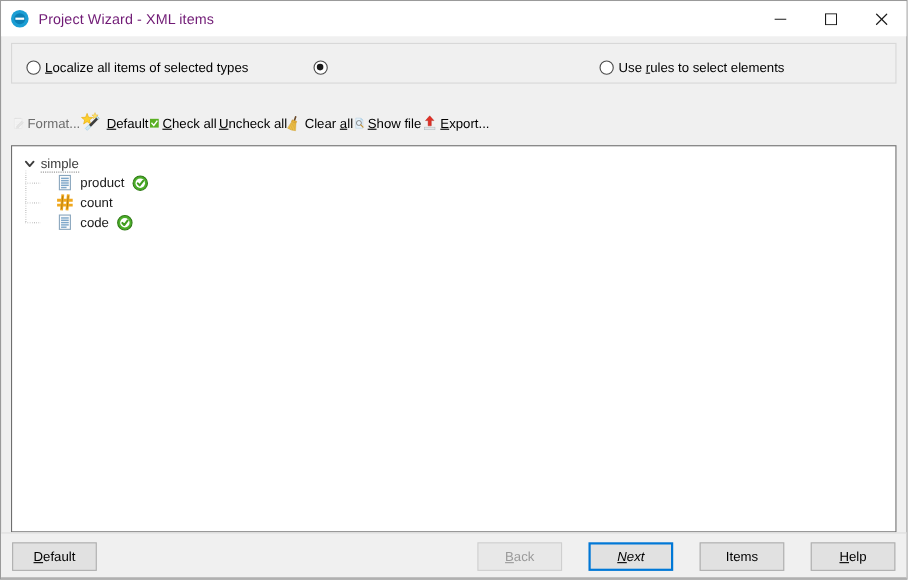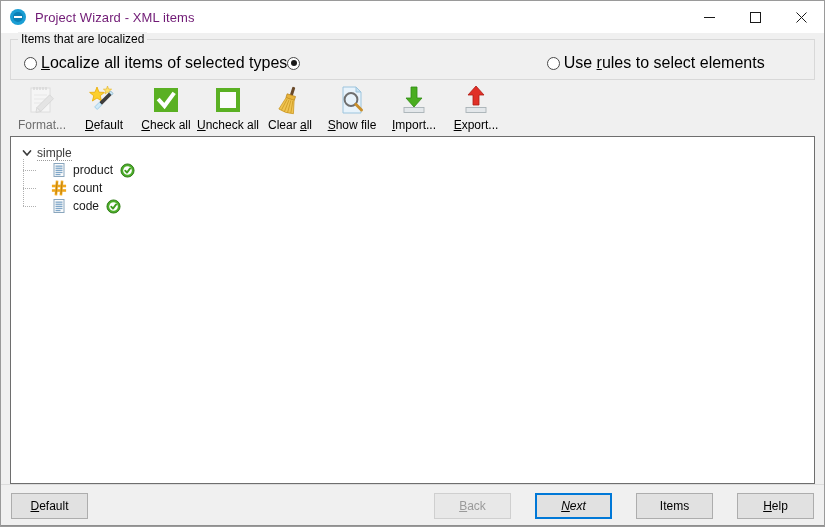--- a/index.html
+++ b/index.html
@@ -77,30 +77,30 @@
   .radio-item.r3{width:265px;}
   .radio-dot{
     width:13px;height:13px;flex:0 0 13px;border-radius:50%;
     border:1px solid #4a4a4a;background:#fff;
     box-sizing:border-box;position:relative;
   }
   .radio-dot.on::after{
     content:"";position:absolute;left:2.5px;top:2.5px;
     width:6px;height:6px;border-radius:50%;background:#1a1a1a;
   }
-  .rlabel{font-size:16px;}
+  .rlabel{font-size:12px;}
   .u{text-decoration:underline;text-underline-offset:1px;}
 
   
   .toolbar{
     flex:0 0 auto;display:flex;align-items:flex-end;
     padding:6px 0 0 10px;height:52px;box-sizing:border-box;
   }
   .tbtn{
-    width:62px;display:flex;flex-direction:column;align-items:center;
+    width:62px;display:flex;flex-direction:row;align-items:center;
     gap:2px;cursor:default;background:transparent;border:0;padding:0;
     font-family:inherit;
   }
   .tbtn .ico{width:32px;height:32px;display:block;}
   .tbtn .tlabel{font-size:12px;color:#000;white-space:nowrap;}
   .tbtn.disabled .tlabel{color:#6d6d6d;}
   .tbtn.disabled .ico{opacity:.45;}
 
   
   .treewrap{flex:1 1 auto;padding:4px 9px 0 9px;min-height:0;display:flex;}
@@ -186,21 +186,20 @@
         <svg width="11" height="11" viewBox="0 0 11 11">
           <line x1="0.5" y1="0.5" x2="10.5" y2="10.5" stroke="#1a1a1a" stroke-width="1"></line>
           <line x1="10.5" y1="0.5" x2="0.5" y2="10.5" stroke="#1a1a1a" stroke-width="1"></line>
         </svg>
       </button>
     </div>
   </div>
 
   <div class="groupwrap">
     <div class="groupbox">
-      <div class="group-legend">Items that are localized</div>
       <div class="radio-row">
 
         <label class="radio-item r1">
           <span class="radio-dot"></span>
           <span class="rlabel"><span class="u">L</span>ocalize all items of selected types</span>
         </label>
 
         <label class="radio-item r2">
           <span class="radio-dot on"></span>
         </label>
@@ -288,27 +287,20 @@
     <button class="tbtn">
       <svg class="ico" viewBox="0 0 32 32">
         <path d="M7 3 H20 L25 8 V29 H7 Z" fill="#e8f3fb" stroke="#9cc4dd" stroke-width="1"></path>
         <path d="M20 3 L20 8 L25 8 Z" fill="#c6e0f0" stroke="#9cc4dd" stroke-width="1"></path>
         <circle cx="15" cy="15.5" r="6.4" fill="none" stroke="#6f6f6f" stroke-width="2"></circle>
         <line x1="19.8" y1="20.3" x2="25.5" y2="26" stroke="#c98f2c" stroke-width="3" stroke-linecap="round"></line>
       </svg>
       <span class="tlabel"><span class="u">S</span>how file</span>
     </button>
 
-    <button class="tbtn">
-      <svg class="ico" viewBox="0 0 32 32">
-        <polygon points="13,3 19,3 19,14 24,14 16,23 8,14 13,14" fill="#49ad1f" stroke="#2f8a12" stroke-width="0.8"></polygon>
-        <rect x="6" y="23.5" width="20" height="5" fill="#e3e7ea" stroke="#a8b1b6" stroke-width="0.9"></rect>
-      </svg>
-      <span class="tlabel"><span class="u">I</span>mport...</span>
-    </button>
 
     <button class="tbtn">
       <svg class="ico" viewBox="0 0 32 32">
         <polygon points="16,2 24,11 19,11 19,21 13,21 13,11 8,11" fill="#e03027" stroke="#ae1c14" stroke-width="0.8"></polygon>
         <rect x="6" y="23.5" width="20" height="5" fill="#e3e7ea" stroke="#a8b1b6" stroke-width="0.9"></rect>
       </svg>
       <span class="tlabel"><span class="u">E</span>xport...</span>
     </button>
 
   </div>

